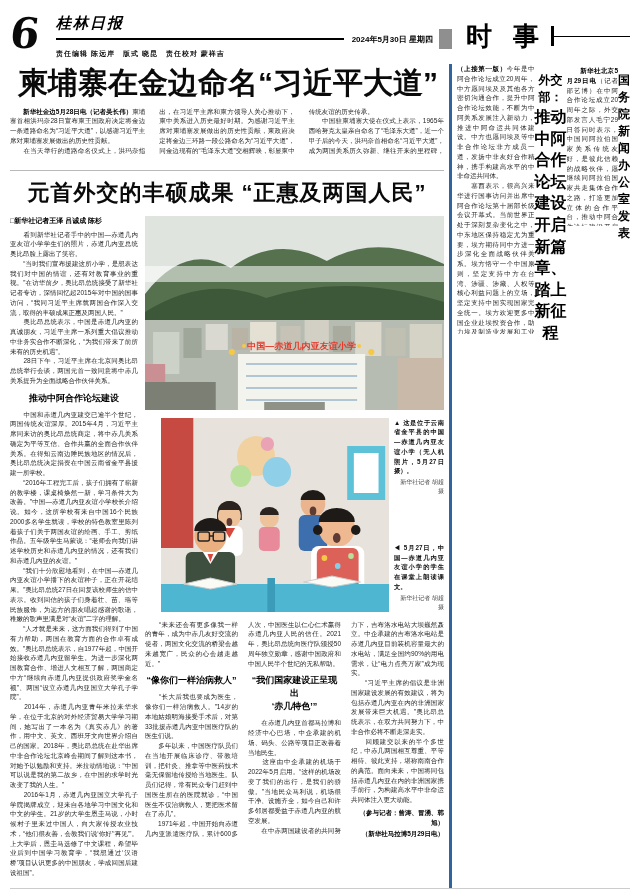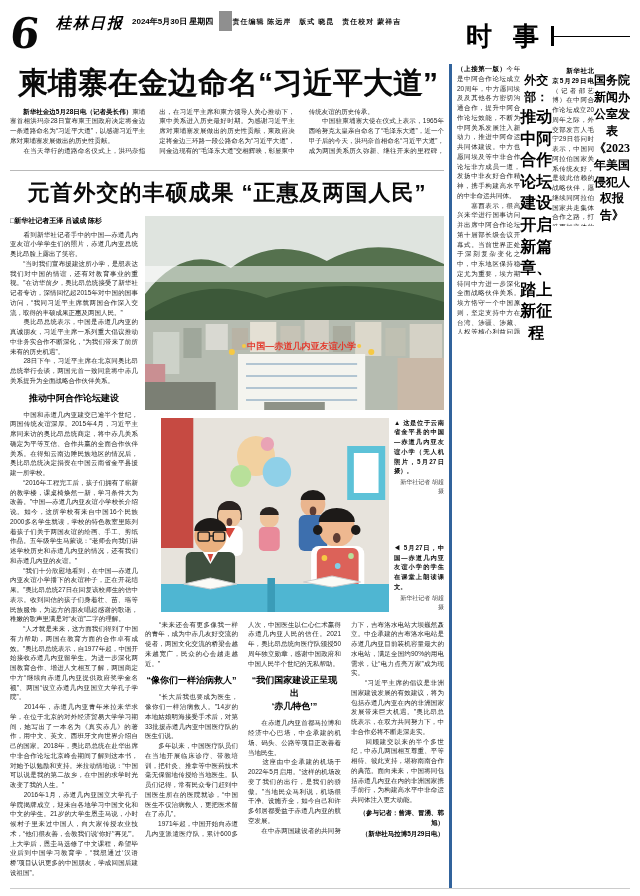--- a/index.html
+++ b/index.html
@@ -2,21 +2,21 @@
 <html><head>
 <meta charset="utf-8">
 <style>
   html,body{margin:0;padding:0;background:#f4f4f2;}
   body{width:640px;height:896px;overflow:hidden;font-family:"Liberation Sans",sans-serif;}
   .page{box-sizing:border-box;width:640px;height:896px;background:#fff;padding:12px 10px 8px;}
   
   header{display:flex;height:48px;}
   .h-left{width:442px;display:flex;}
   .pagenum{font-family:"DejaVu Serif",serif;font-size:42px;font-weight:900;line-height:44px;width:46px;color:#0a0a0a;transform:skewX(-6deg);}
-  .mast-block{flex:1;display:flex;flex-direction:row;justify-content:flex-start;padding-top:2px;}
+  .mast-block{flex:1;display:flex;flex-direction:column;justify-content:flex-start;padding-top:2px;}
   .masthead{font-family:"DejaVu Serif",serif;font-style:italic;font-weight:700;font-size:15px;color:#000;letter-spacing:2px;height:18px;}
   .h-rule-row{display:flex;align-items:center;height:14px;}
   .h-rule{flex:1;border-top:2px solid #000;}
   .h-date{font-size:8px;font-weight:700;margin-left:8px;white-space:nowrap;text-align:center;}
   .h-block{width:13px;height:20px;background:#8f8f8f;margin-left:6px;}
   .editors{font-size:7px;font-weight:700;color:#111;margin-top:3px;letter-spacing:1px;}
   .h-right{flex:1;display:flex;align-items:center;padding-left:14px;}
   .section-title{font-family:"DejaVu Serif",serif;font-size:26px;font-weight:900;letter-spacing:6px;color:#000;white-space:nowrap;}
   .sec-rule{flex:1;display:flex;align-items:center;margin-left:6px;}
   .sec-tick{width:3px;height:20px;background:#000;}
@@ -248,21 +248,20 @@
       </div>
 
       <div class="side-mid body"><b class="lead-b">　　新华社北京5月29日电</b><span>（记者邵艺博）在中阿合作论坛成立20周年之际，外交部发言人毛宁29日答问时表示，中国同阿拉伯国家关系传统友好，是彼此信赖的战略伙伴，愿继续同阿拉伯国家共走集体合作之路，打造更加立体的合作平台，推动中阿合作论坛建设开启新篇章、踏上新征程。
 　　当日例行记者会上，有记者问：在过去20年里，中国和阿拉伯国家关系发展取得哪些成果？中阿合作论坛给中阿双方带来了什么？
 　　毛宁说，中阿关系传统友好，是彼此信赖的战略伙伴。在2022年举行的首届中阿峰会上，双方一致同意全力构建面向新时代的中阿命运共同体。
 　　毛宁表示，经过20年发展，中阿合作论坛已成为引领中阿友好合作的重要平台。双方战略互信持续深化，中国同14个阿拉伯国家和阿盟建立了全面战略伙伴关系或战略伙伴关系；沙特、伊朗在中方斡旋下实现历史性和解，地区国家加强战略自主和团结自强的意愿不断上升；务实合作在进一步深化，中国同“一带一路”合作覆盖全部阿拉伯国家，中阿务实合作项目惠及双方人民，中阿关系进入历史最好时期。
 　　毛宁说，中阿关系的发展有力促进了中东地区和平发展，也为构建新型国际关系树立了典范。中方愿同阿方一道，以论坛成立20周年为新起点，推动中阿合作论坛建设取得更大发展，造福双方人民。</span></div>
 
       <div class="hr-head">
         <div class="hr1">国务院新闻办公室发表</div>
-        <div class="hr2">《2023年美国侵犯人权报告》</div>
       </div>
 
       <div class="side-bottom body"><b class="lead-b">　　新华社北京5月29日电</b><span>国务院新闻办公室29日发表《2023年美国侵犯人权报告》，以翔实事例和数据揭露美国侵犯人权的真相，展现单边霸凌行径对国际人权事业的破坏，以让美国人民和国际社会关注。
 　　报告分为导言、公民和政治权利沦为空谈、种族主义贻害深远、经济和社会不平等日益加剧、妇女和儿童权利遭受持续侵犯、无证移民危情悲剧日甚一日、美式霸权制造人道主义危机等部分。
 　　报告称，2023年美国的人权状况继续恶化。在美国，人权朝着日益两极分化的方向发展，饱受党争政治、经济和社会支配地位之困的普通民众越来越被边缘化，基本权利和自由被虚置。
 　　报告指出，在美国，公民和政治权利沦为空谈。美国枪支暴力造成惨痛生命代价，政党恶斗导致枪支泛滥问题积重难返，警察暴力愈演愈烈，警察执法问责制度形同虚设，大规模监控与政治迫害问题突出，政治极化持续加剧，选举沦为金钱游戏，政府公信力持续下跌。
 　　报告显示，美国种族主义顽疾贻害深远。在美国，非洲裔在执法领域、医疗领域等面临严重种族歧视和不平等，美国对亚裔的歧视现象发生率居高不下，种族主义意识形态在美国恶性传播并跨国扩散。
 　　报告强调，美国经济和社会不平等日益加剧。美国迄今不予批准《经济社会文化权利国际公约》，经济、社会和文化权利被污名化为“福利侵蚀”，“工作贫困”现象广泛存在，无家可归者人数创新高，贫富分化进一步扩大。
 　　报告指出，美国至今未批准联合国《消除对妇女一切形式歧视公约》，而且是联合国会员国中唯一没有批准《儿童权利公约》的国家，妇女和儿童权利遭受持续侵犯。与此同时，美国奉行扩张主义和强权政治，造成了严重的人道主义后果。
 　　报告认为，美国存在的诸般人权问题，不仅使人权在美国本质上异化为少数人享有的特权，也严重阻碍和践踏世界人权事业的健康发展。</span></div>

